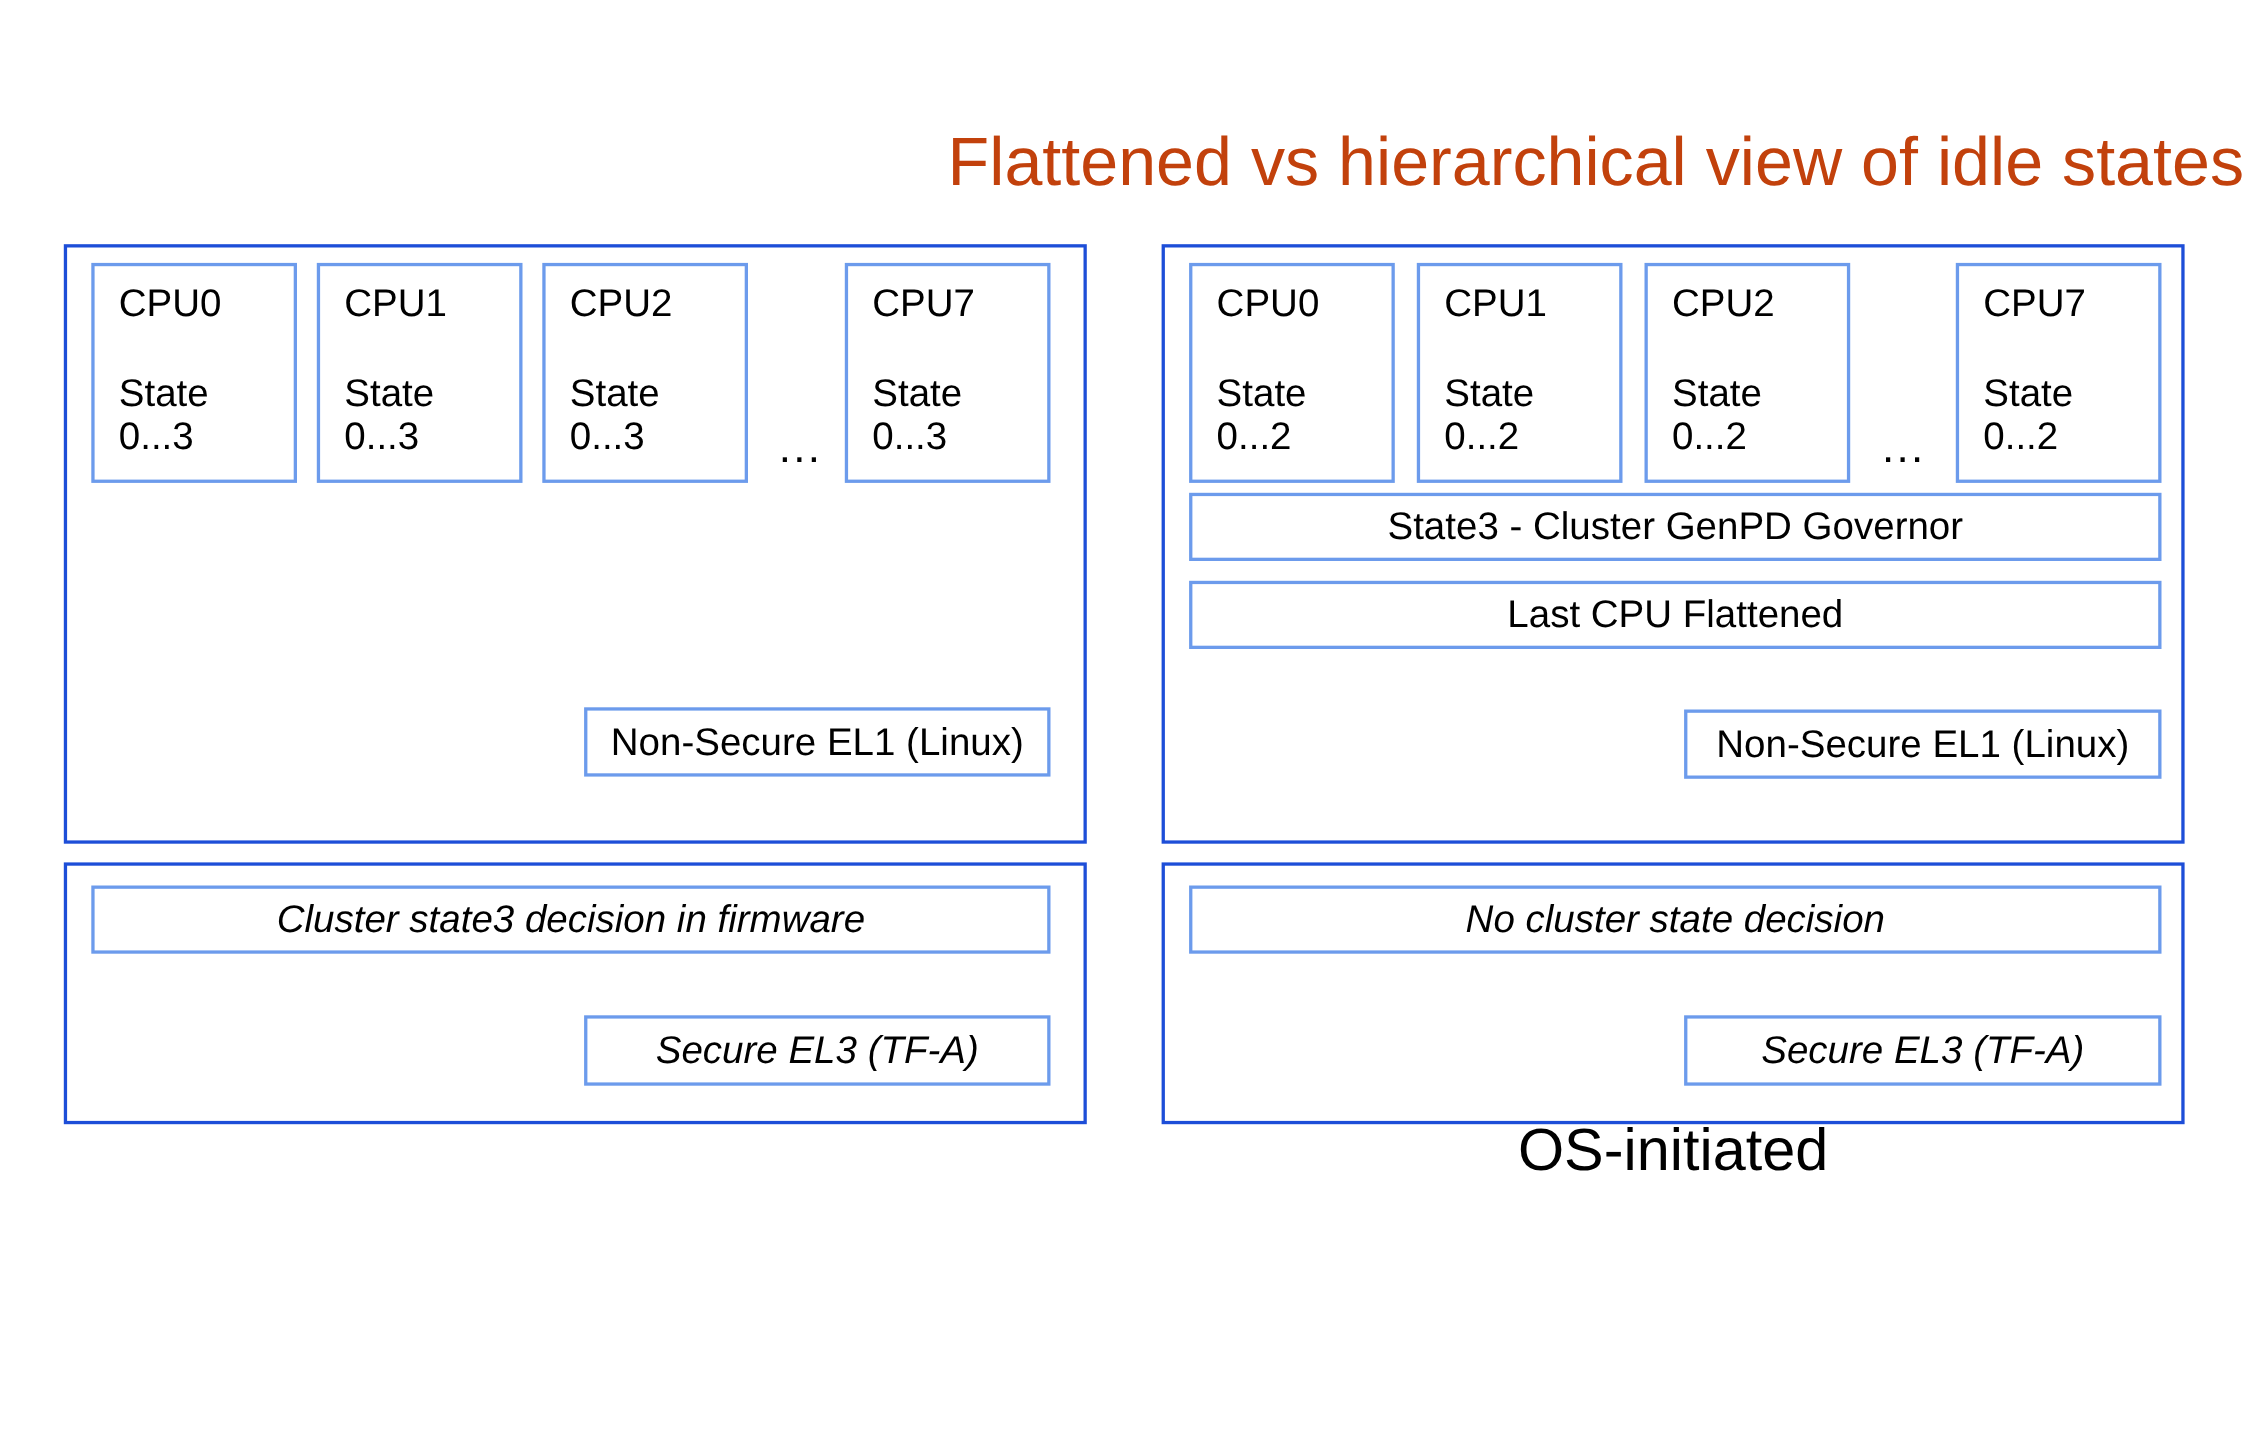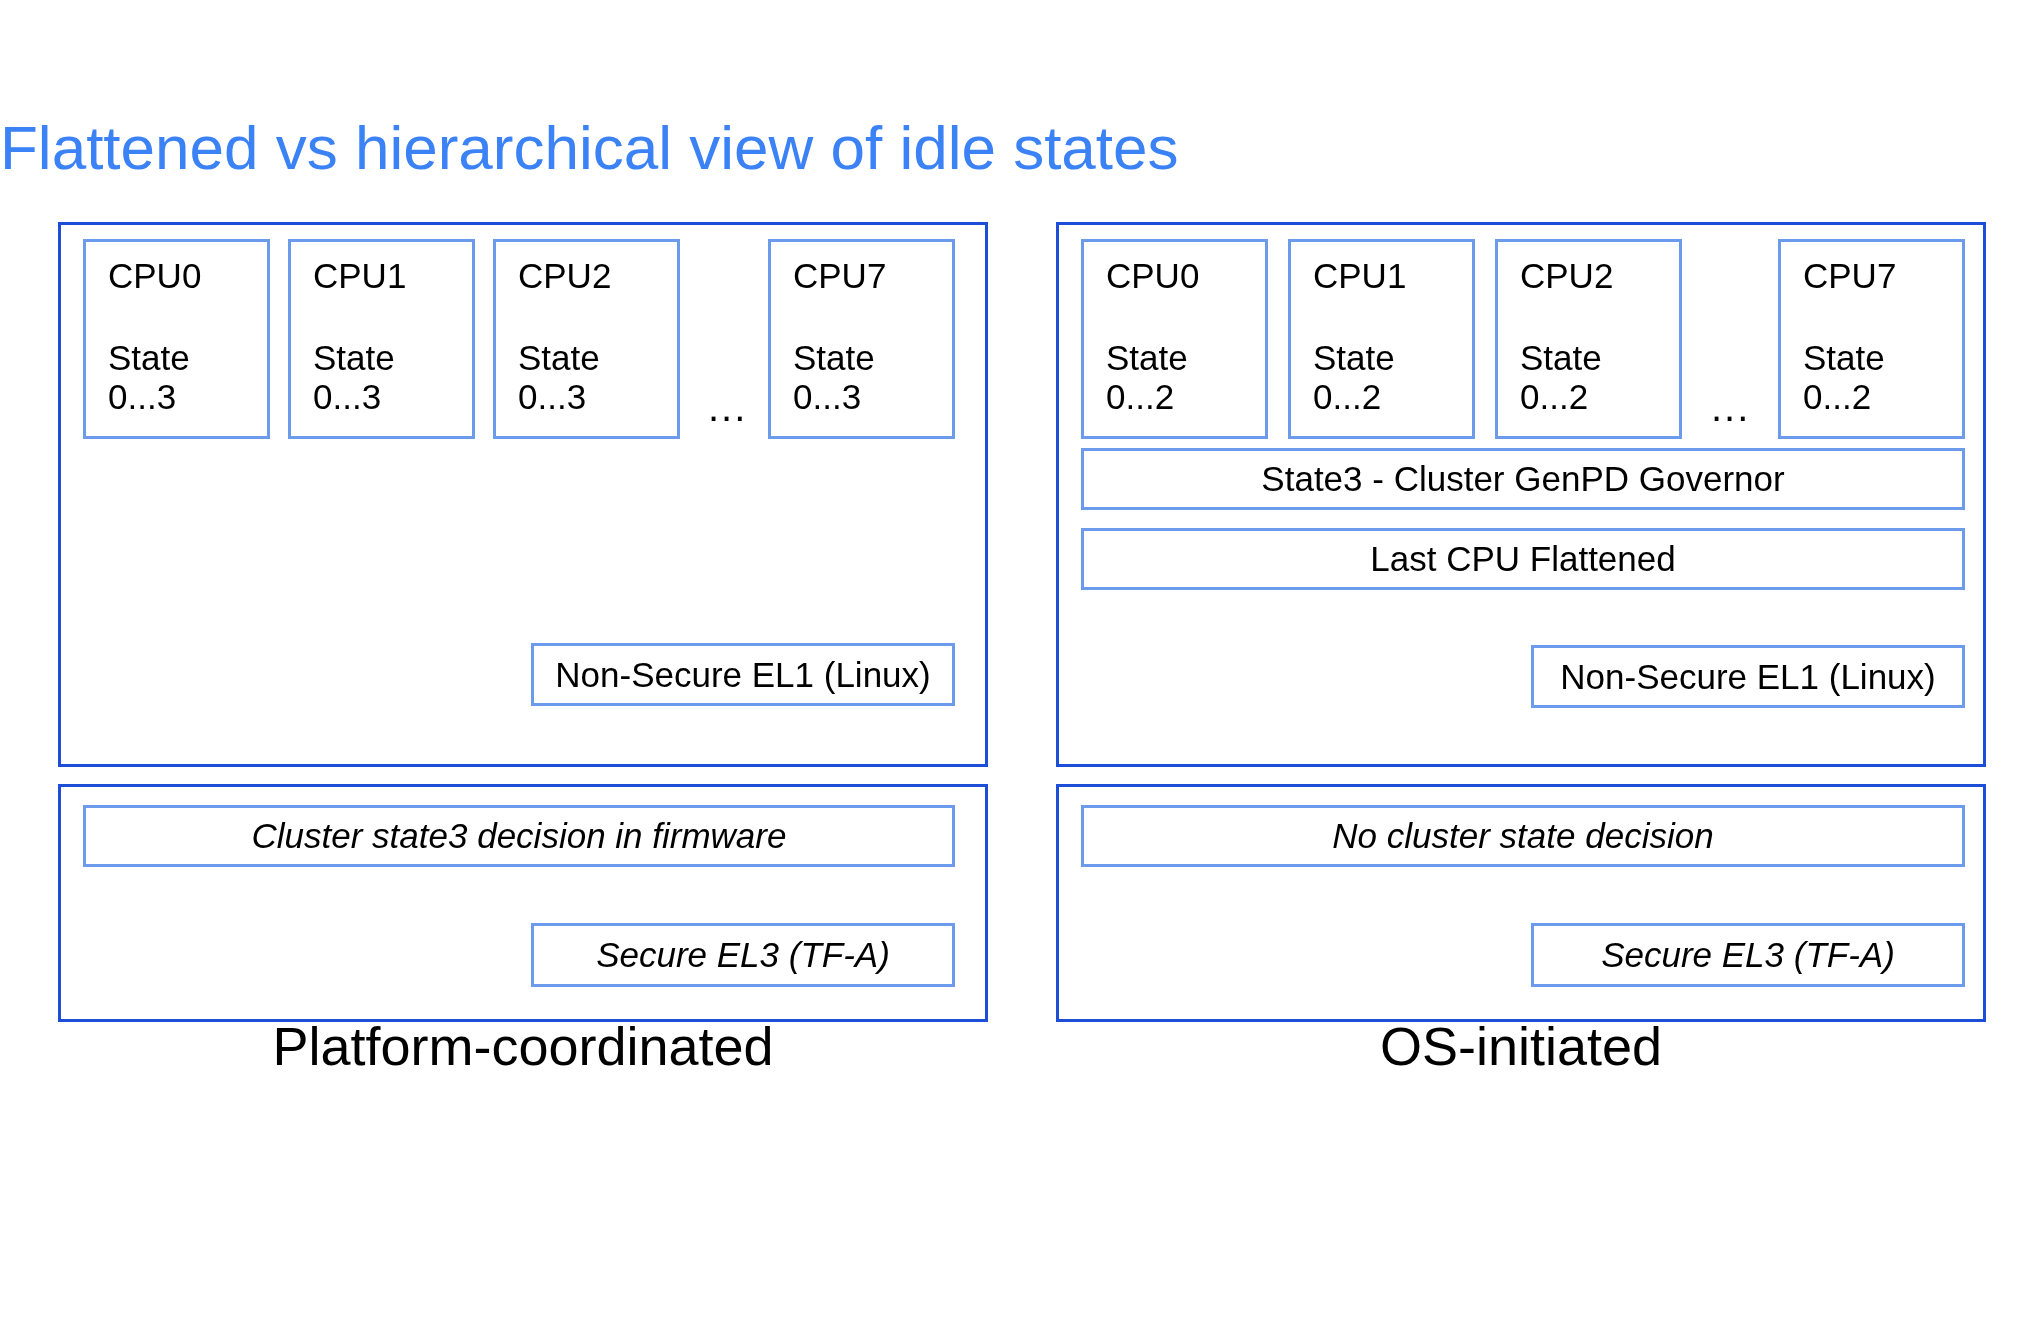--- a/index.html
+++ b/index.html
@@ -22,26 +22,26 @@
     width: 2040px;
     height: 1320px;
   }
 
   
   .title {
     position: absolute;
     left: 0;
     top: 112px;
     width: 2040px;
-    text-align: left;
+    text-align: right;
     font-size: 62px;
     line-height: 72px;
     font-weight: 400;
     letter-spacing: 0px;
-    color: #3b82f6;
+    color: #c2410c;
     white-space: nowrap;
   }
 
   
   .column {
     position: absolute;
     top: 222px;
   }
   .column.left  { left: 58px;   width: 930px; }
   .column.right { left: 1056px; width: 930px; }
@@ -249,16 +249,15 @@
       <div class="bar right-last-activity">Last CPU Flattened</div>
       <div class="bar right-el1">Non-Secure EL1 (Linux)</div>
     </div>
 
     <div class="panel fw-panel">
       <div class="bar fw-decision right-side">No cluster state decision</div>
       <div class="bar fw-el3 right-side">Secure EL3 (TF-A)</div>
     </div>
   </div>
 
-  <div class="caption left">Platform-coordinated</div>
   <div class="caption right">OS-initiated</div>
 
 </div>
 
 </body></html>

